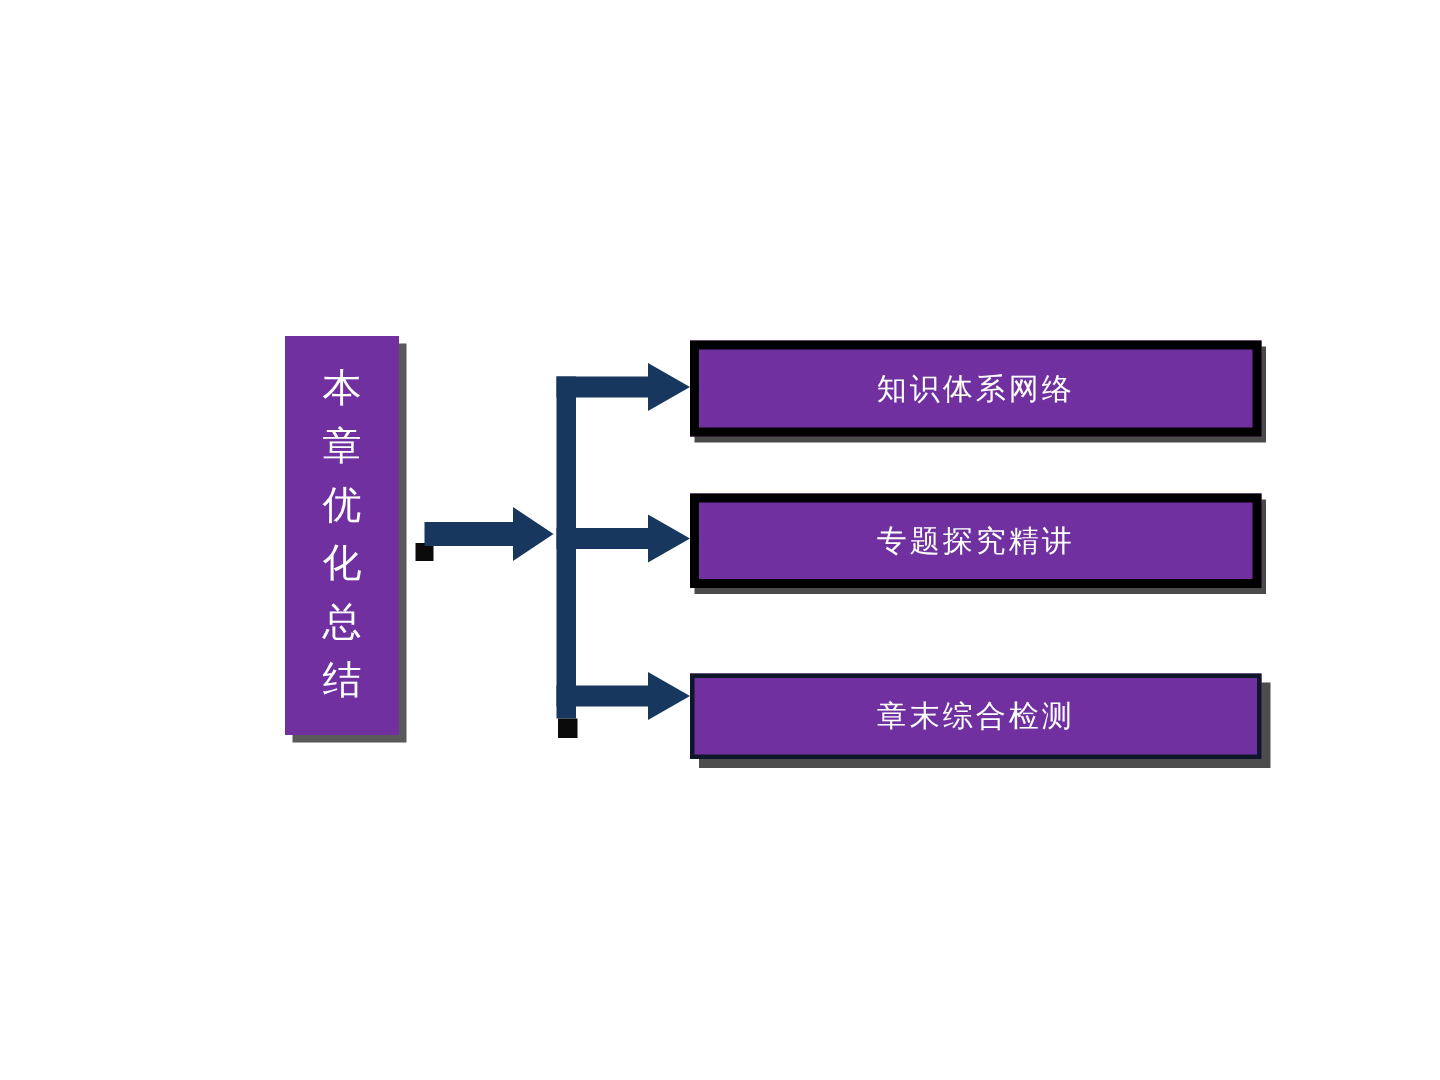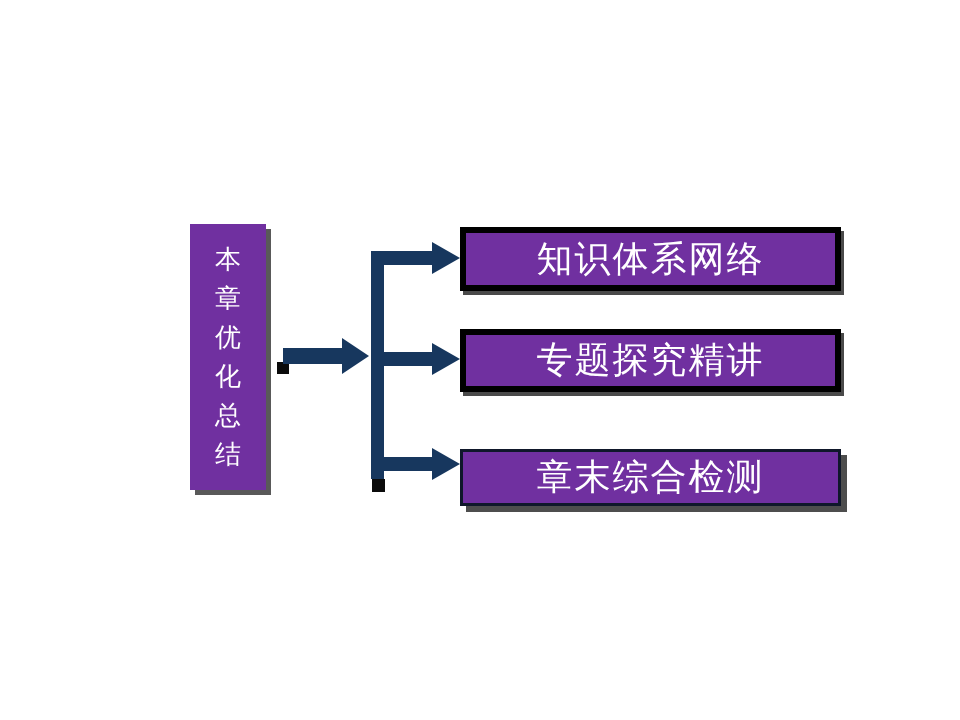--- a/index.html
+++ b/index.html
@@ -65,21 +65,21 @@
   
   .branch-box {
     position: absolute;
     left: 460px;
     width: 381px;
     background: #7030A0;
     display: flex;
     align-items: center;
     justify-content: center;
     color: #ffffff;
-    font-size: 36px;
+    font-size: 20px;
     letter-spacing: 2px;
     box-sizing: border-box;
   }
   .branch-1 {
     top: 227px;
     height: 64px;
     border: 6px solid #000000;
     box-shadow: 3px 4px 0 #4a4a4a;
   }
   .branch-2 {

